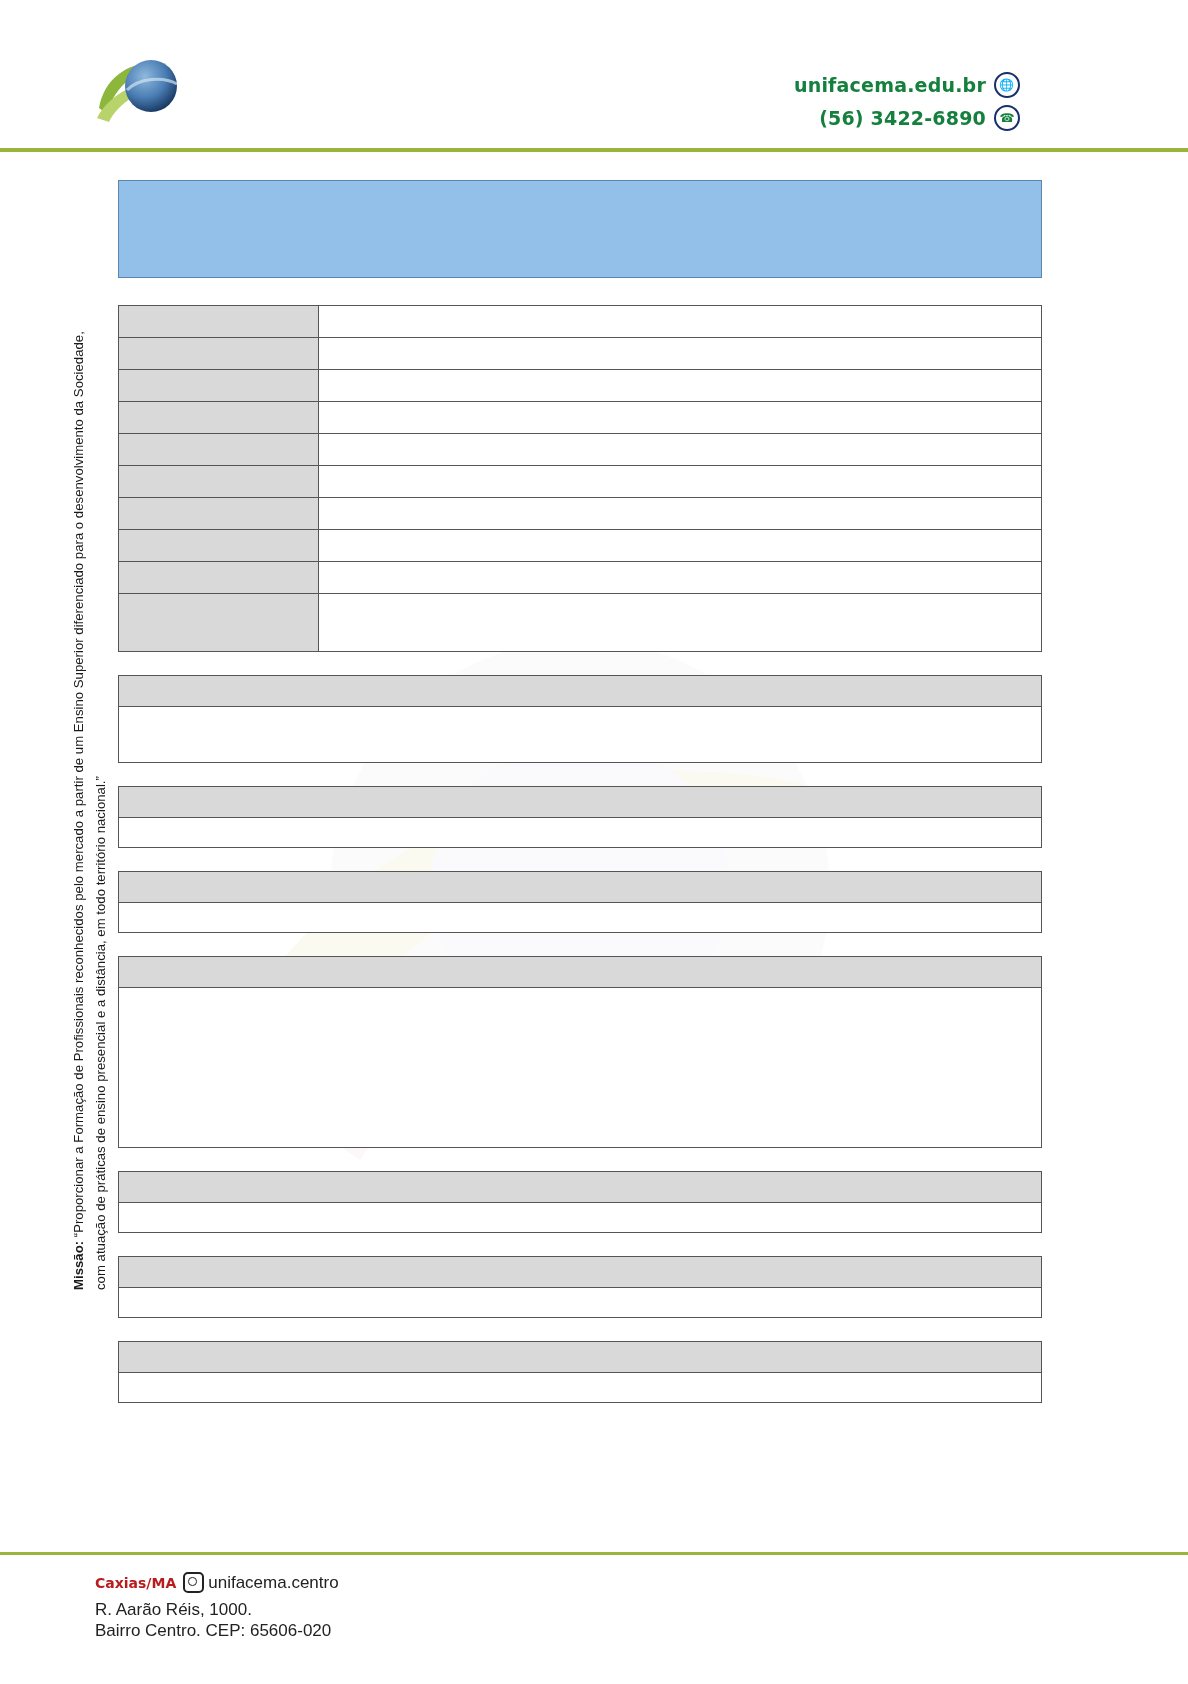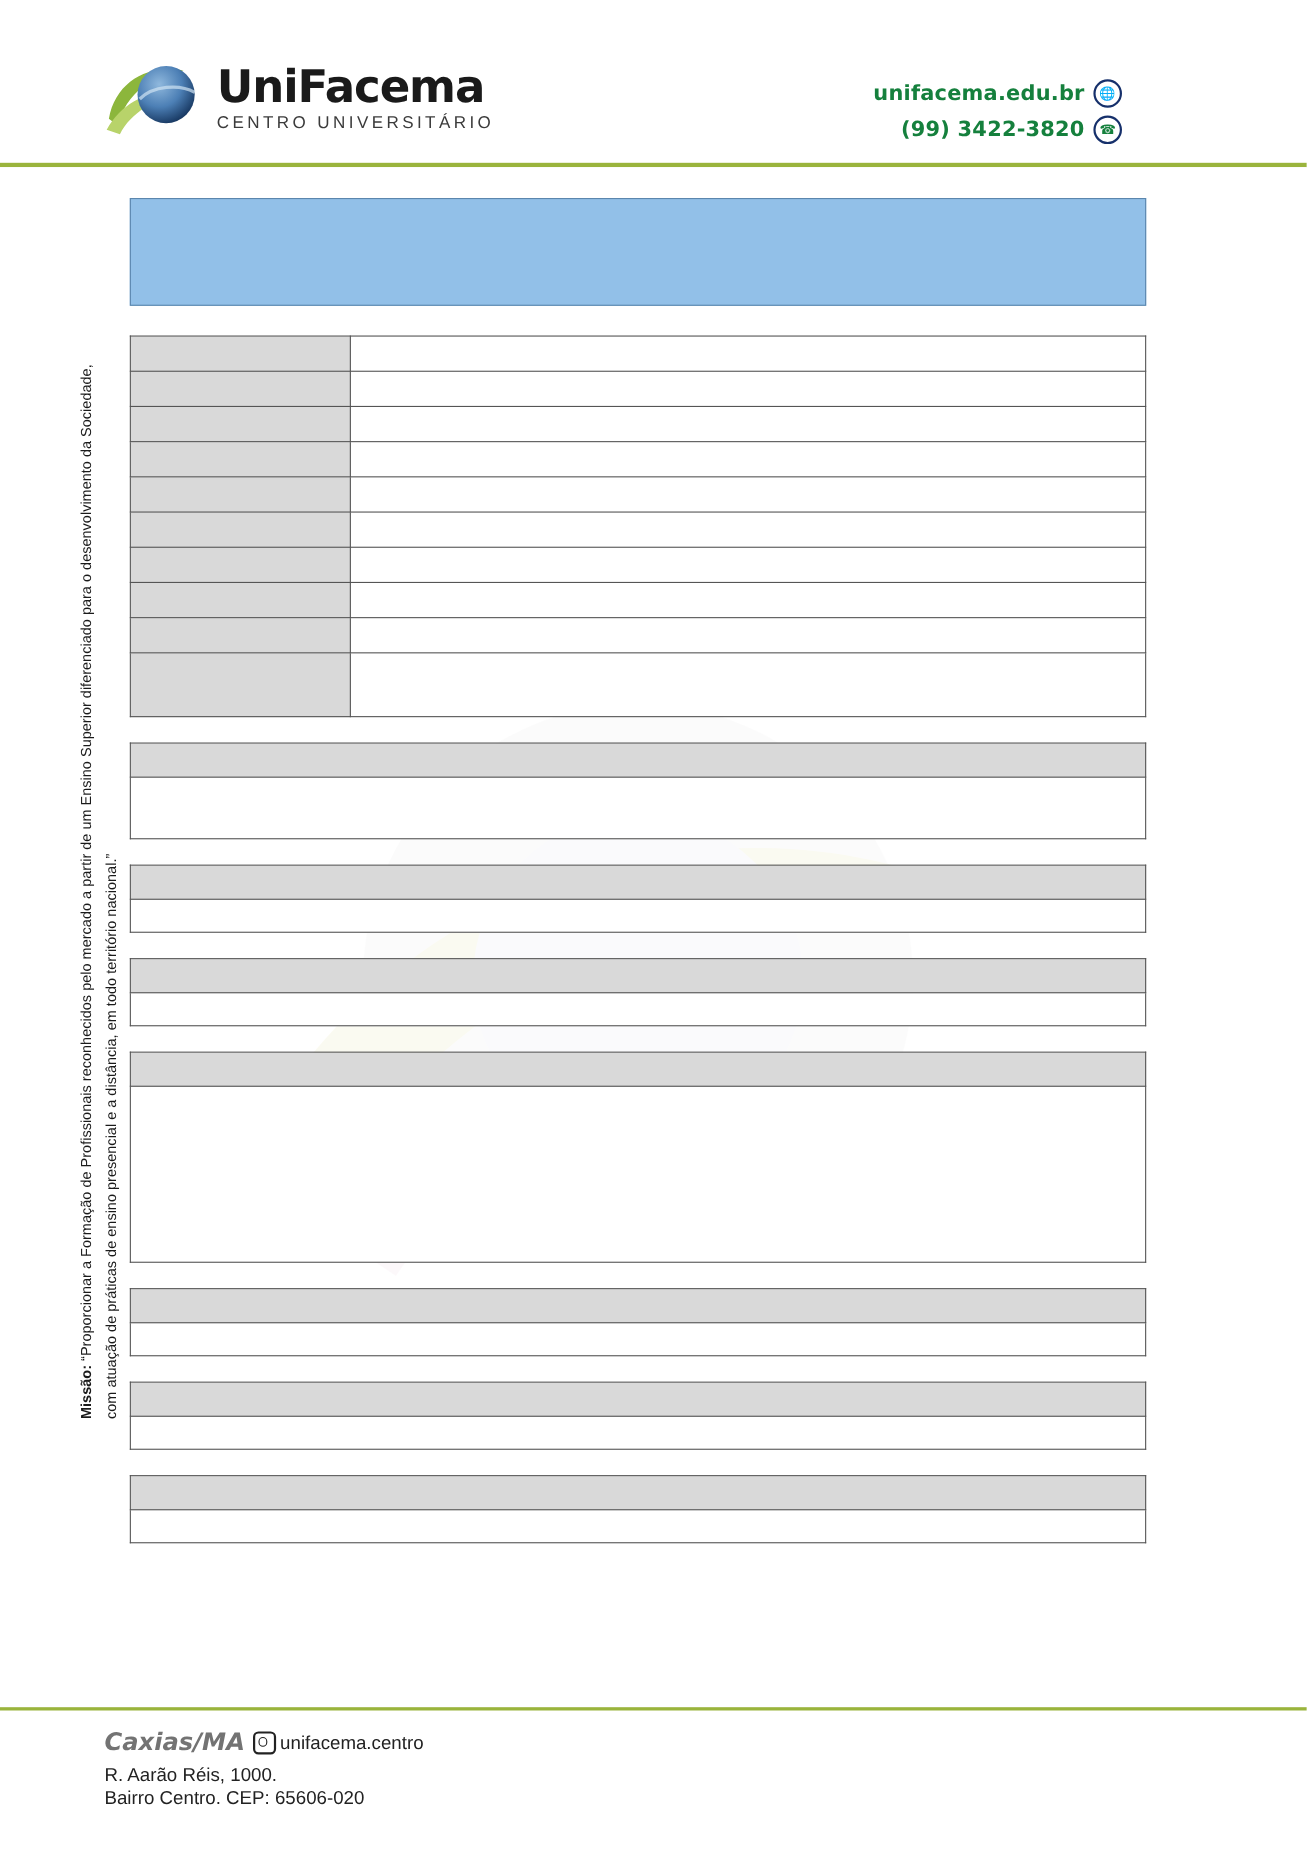--- a/index.html
+++ b/index.html
@@ -223,23 +223,22 @@
   .fcol:last-child { border-right: none; }
   .fcol-head {
     display: flex;
     align-items: center;
     gap: 7px;
     margin-bottom: 6px;
   }
   .fcol-city {
     font-family: "DejaVu Sans", sans-serif;
     font-weight: bold;
-    font-size: 22px;
-    color: #737373;
-    font-style: italic;
+    font-size: 14px;
+    color: #b91c1c;
   }
   .fcol-ig {
     display: flex;
     align-items: center;
     gap: 4px;
     font-size: 17px;
     color: #222;
   }
   .ig-glyph {
     width: 17px; height: 17px;
@@ -283,33 +282,29 @@
             <stop offset="55%" stop-color="#4c7fb5"></stop>
             <stop offset="100%" stop-color="#16365f"></stop>
           </radialGradient>
         </defs>
         <path d="M4 56 C 10 22, 40 6, 72 12 C 44 16, 20 32, 12 62 Z" fill="#8cb63c"></path>
         <path d="M2 66 C 16 40, 44 28, 70 32 C 46 38, 24 50, 14 70 Z" fill="#b8d36a"></path>
         <circle cx="56" cy="34" r="26" fill="url(#gsphere)"></circle>
         <path d="M32 38 C 44 26, 68 24, 82 32" stroke="#cfe2f2" stroke-width="3" fill="none" opacity="0.7"></path>
       </svg>
     </div>
-    <div class="logo-text">
-      <div class="logo-title"><span class="uni">Uni</span><span>Facema</span></div>
-      <div class="logo-sub">CENTRO UNIVERSITÁRIO</div>
-    </div>
   </div>
 
   <div class="contact">
     <div class="contact-row">
       <span class="txt">unifacema.edu.br</span>
       <span class="cicon">🌐</span>
     </div>
     <div class="contact-row">
-      <span class="txt">(99) 3422-3820</span>
+      <span class="txt">(56) 3422-6890</span>
       <span class="cicon">☎</span>
     </div>
   </div>
 
   <div class="header-rule"></div>
   <div class="header-rule-b"></div>
 </div>
 
 <div class="mission">
   <div class="mission-inner">

